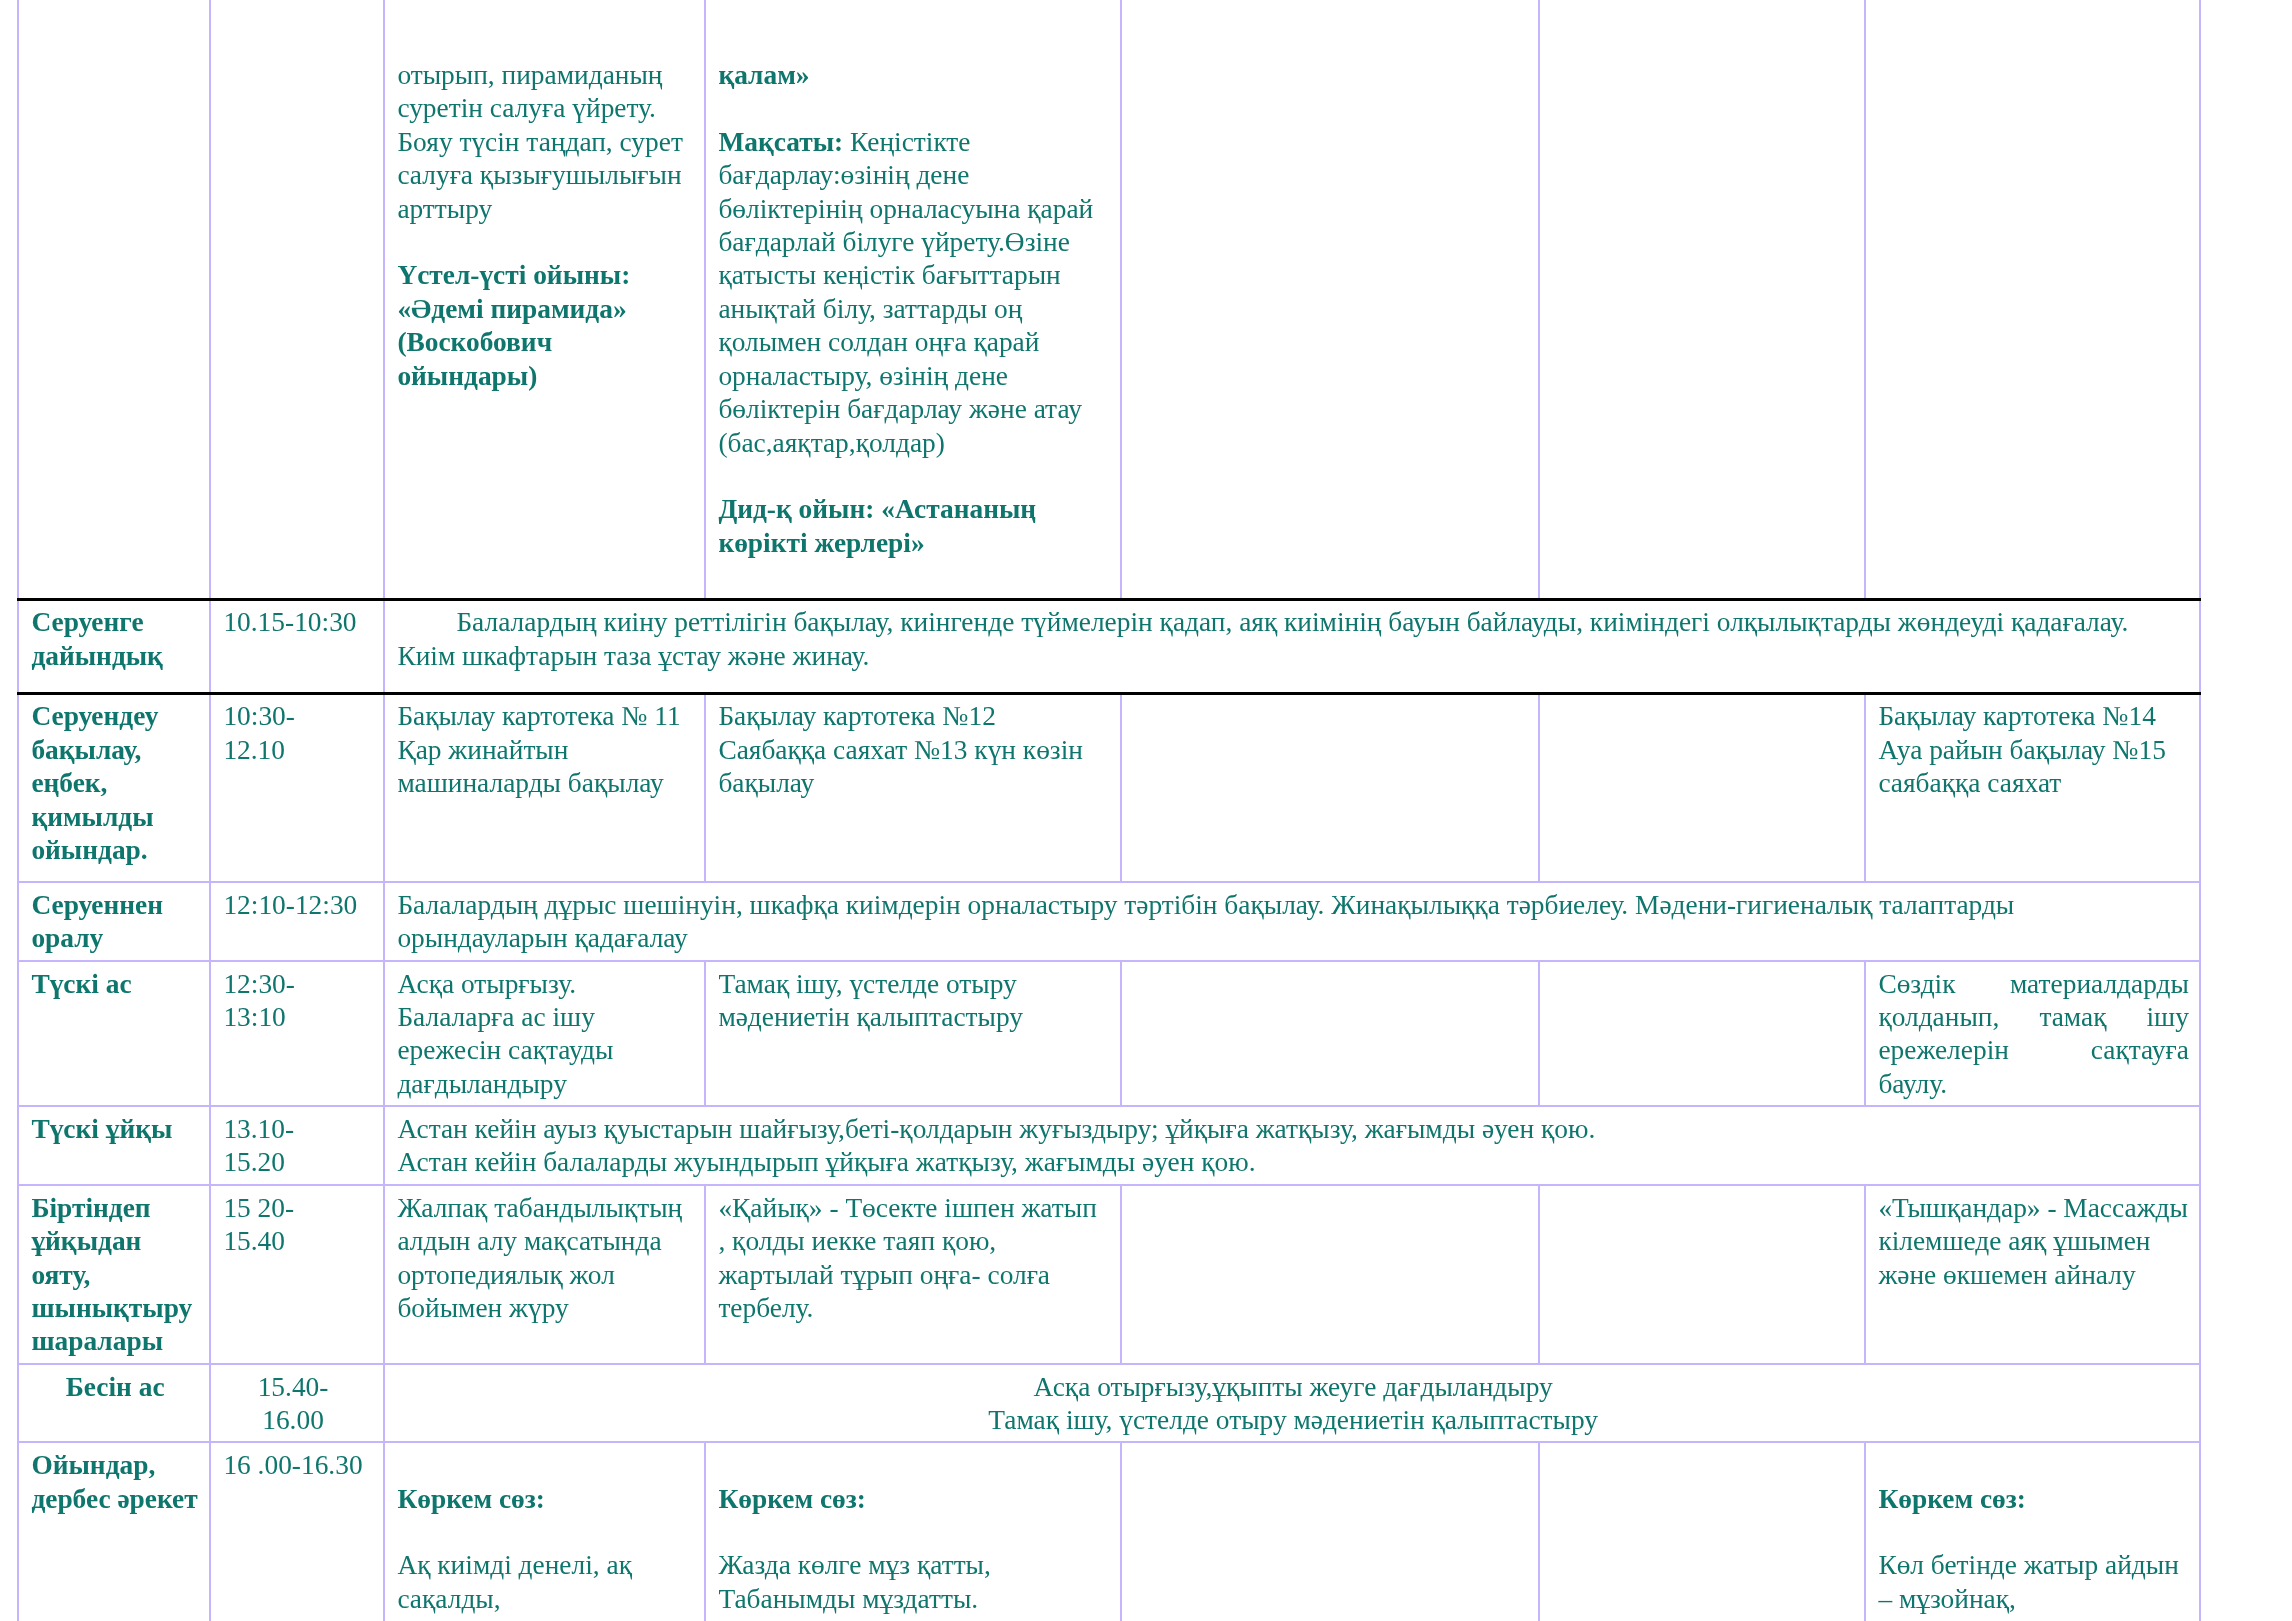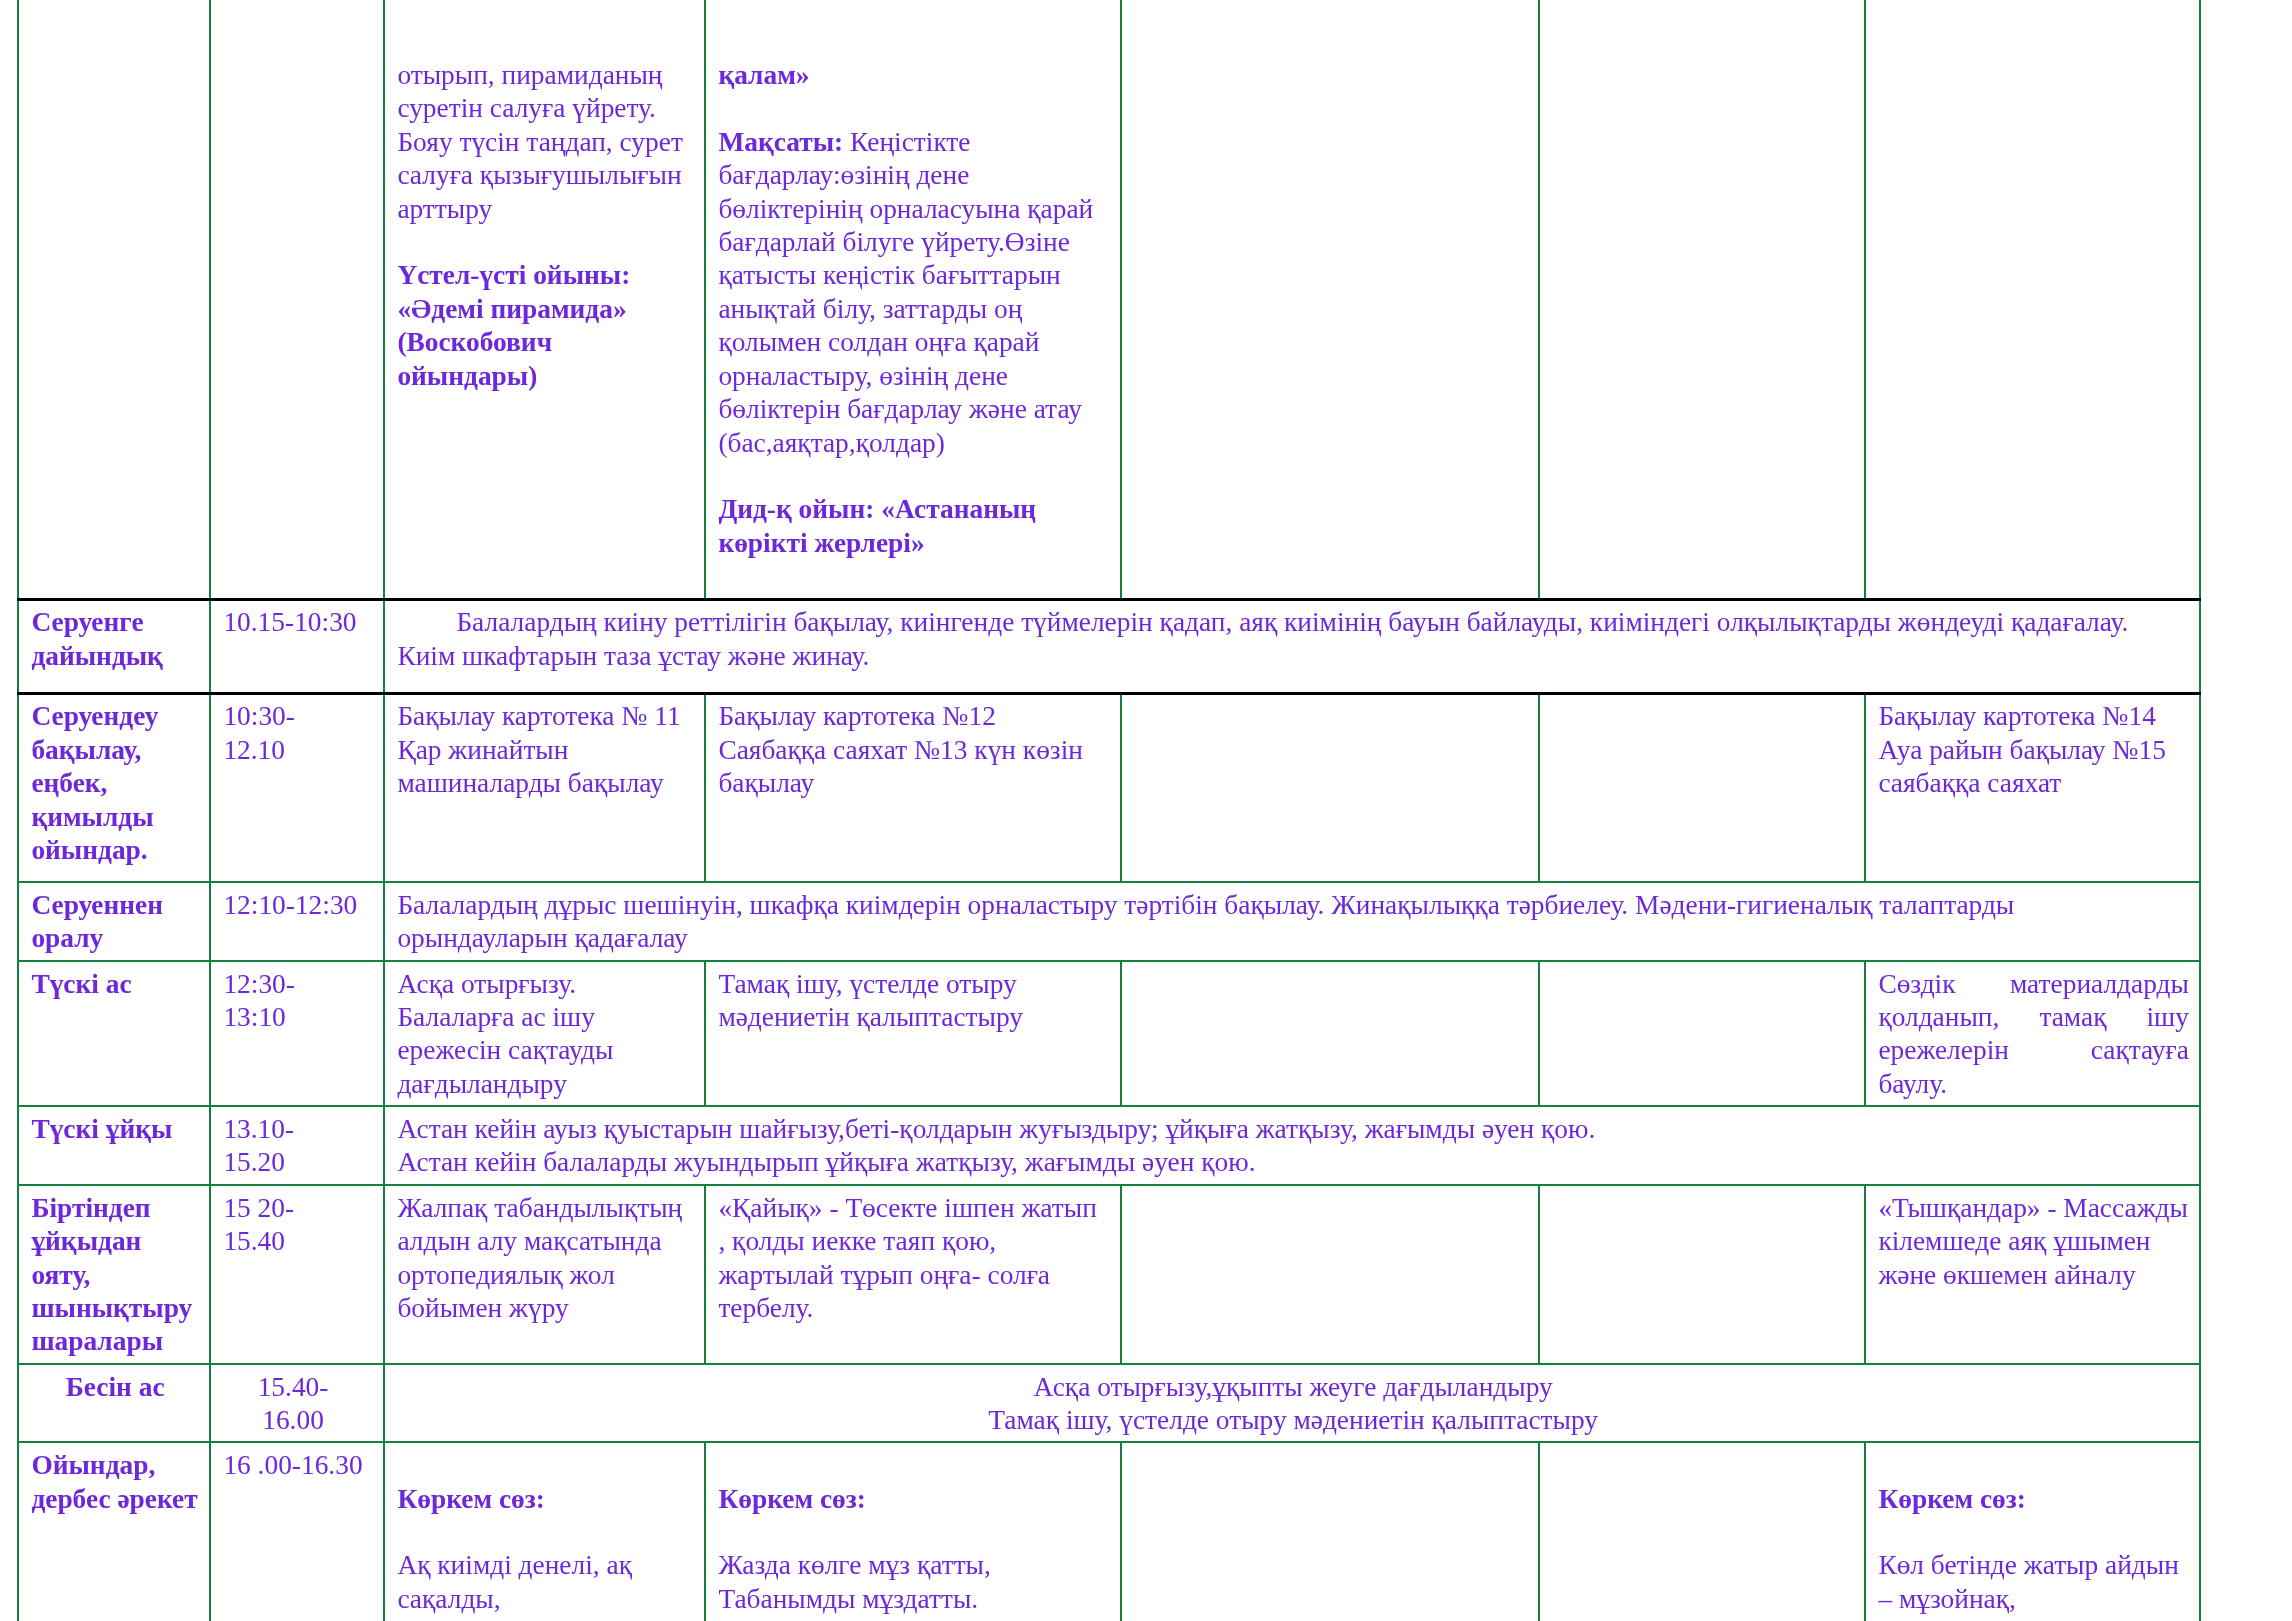--- a/index.html
+++ b/index.html
@@ -8,40 +8,40 @@
     background: #ffffff;
   }
   .page {
     position: relative;
     width: 2293px;
     height: 1621px;
     background: #ffffff;
     font-family: "Liberation Serif", "DejaVu Serif", serif;
     font-size: 27.4px;
     line-height: 1.22;
-    color: #6d28d9;
+    color: #0f766e;
     overflow: hidden;
   }
   table.schedule {
     position: absolute;
     left: 16.7px;
     top: 0;
     width: 2182px;
     border-collapse: collapse;
     table-layout: fixed;
   }
   col.c1 { width: 192px; }
   col.c2 { width: 174px; }
   col.c3 { width: 321px; }
   col.c4 { width: 416px; }
   col.c5 { width: 418px; }
   col.c6 { width: 326px; }
   col.c7 { width: 335px; }
   td {
-    border: 2px solid #15803d;
+    border: 2px solid #c4b5fd;
     vertical-align: top;
     padding: 5.9px 9.8px 3.9px 12.7px;
     white-space: pre-line;
     overflow: hidden;
   }
   tr.r-cont td { border-top: none; padding-top: 25.5px; }
   tr.r-cont { height: 503px; }
   tr.r-seruenge { height: 94px; }
   tr.r-seruenge td { border-top: 3.9px solid #000; border-bottom: 3.9px solid #000; }
   tr.r-seruendeu { height: 189px; }

